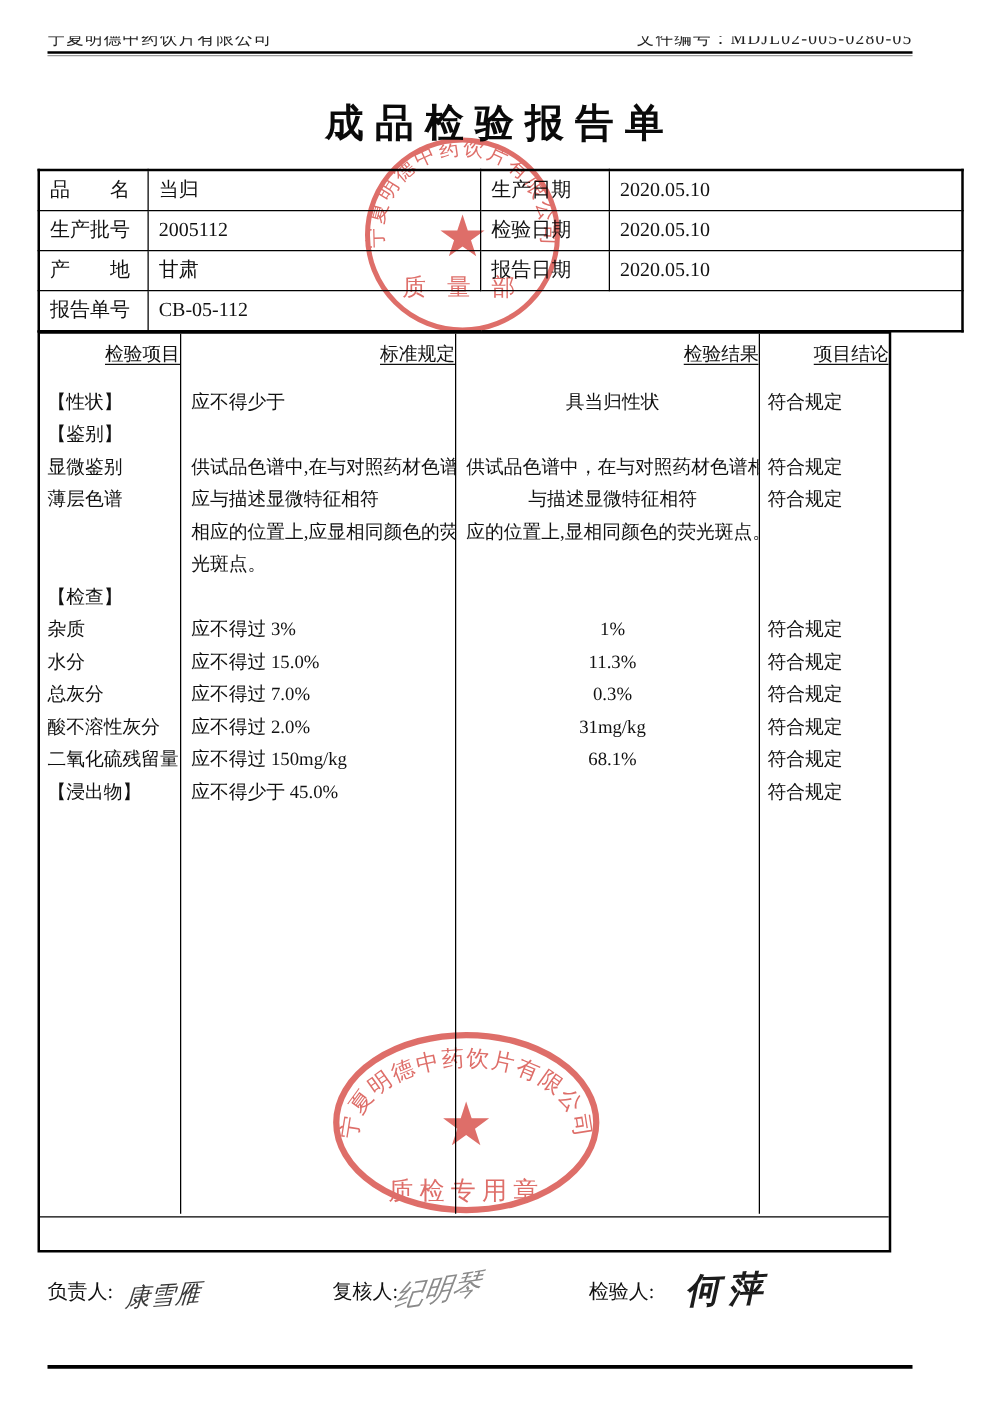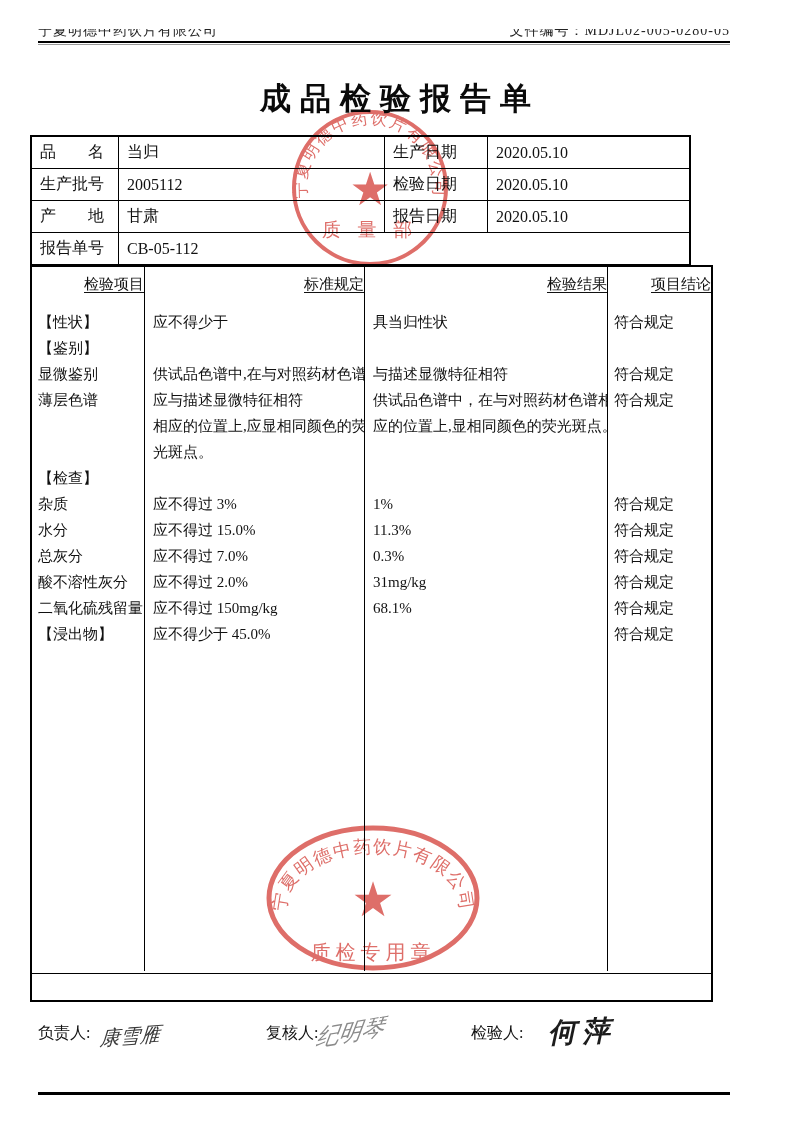--- a/index.html
+++ b/index.html
@@ -12,21 +12,21 @@
   .top-header{position:absolute;top:29px;left:38px;width:692px;height:12px;overflow:hidden;}
   .top-header .inner{display:flex;justify-content:space-between;margin-top:-7px;font-size:14px;letter-spacing:1px;color:#222;}
   .hrule{position:absolute;left:38px;width:692px;background:#000;}
   .hrule.top{top:41px;height:2px;}
   .hrule.top-shadow{top:44px;height:1px;background:#9a9a9a;}
   .hrule.bottom{top:1092px;height:3px;}
   
   .title{position:absolute;top:78px;left:0;width:100%;text-align:center;
     font-size:31px;font-weight:bold;letter-spacing:9px;color:#0a0a0a;}
   
-  .info-table{position:absolute;left:30px;top:135px;width:661px;border-collapse:collapse;
+  .info-table{position:absolute;left:30px;top:135px;width:741px;border-collapse:collapse;
     table-layout:fixed;border:2px solid #000;}
   .info-table td{border:1px solid #000;height:31px;font-size:16px;padding:0 2px 0 8px;
     white-space:pre;overflow:hidden;vertical-align:middle;color:#111;}
   .info-table .w-lab{width:76px;}
   .info-table .w-val{width:255px;}
   .info-table .w-lab2{width:92px;}
   
   .inspect-box{position:absolute;left:30px;top:265px;width:683px;height:737px;
     border:2px solid #000;box-sizing:border-box;}
   .inspect-cols{display:flex;height:704px;}
@@ -34,21 +34,21 @@
   .icol.c0{width:113px;border-right:1px solid #000;}
   .icol.c1{width:220px;border-right:1px solid #000;}
   .icol.c2{width:243px;border-right:1px solid #000;}
   .icol.c3{flex:1;}
   .ihead{height:34px;line-height:34px;text-align:right;font-size:15px;
     text-decoration:underline;text-underline-offset:3px;color:#111;}
   .col-lines{padding-top:8px;}
   .cell-line{line-height:26px;height:26px;font-size:15px;white-space:pre;overflow:hidden;color:#111;}
   .c0 .cell-line{padding-left:6px;}
   .c1 .cell-line{padding-left:8px;}
-  .c2 .cell-line{padding-left:8px;}
+  .c2 .cell-line{padding-left:8px;text-align:center;}
   .c3 .cell-line{padding-left:6px;}
   .concl-row{position:absolute;left:0;right:0;bottom:0;height:26px;border-top:1px solid #000;
     line-height:25px;font-size:16px;padding-left:6px;white-space:pre;overflow:hidden;}
   
   .sign-row{position:absolute;top:1015px;left:0;width:100%;height:55px;}
   .sign-label{position:absolute;top:8px;font-size:16px;color:#111;}
   .sig{position:absolute;font-style:italic;white-space:nowrap;}
   .sig.s1{left:100px;top:8px;font-size:20px;color:#3a3a3a;transform:rotate(-4deg) skewX(-8deg);}
   .sig.s2{left:316px;top:2px;font-size:23px;color:#8a8a8a;transform:rotate(-9deg) skewX(-18deg);}
   .sig.s3{left:548px;top:-2px;font-size:28px;color:#1c1c1c;font-weight:bold;transform:rotate(-2deg);letter-spacing:6px;}
@@ -139,22 +139,22 @@
             <div class="cell-line">应不得过 2.0%</div>
             <div class="cell-line">应不得过 150mg/kg</div>
             <div class="cell-line">应不得少于 45.0%</div>
           </div>
       </div>
       <div class="icol c2">
         <div class="ihead">检验结果</div>
         <div class="col-lines">
             <div class="cell-line">具当归性状</div>
             <div class="cell-line">&nbsp;</div>
+            <div class="cell-line">供试品色谱中，在与对照药材色谱相</div>
             <div class="cell-line">与描述显微特征相符</div>
-            <div class="cell-line">供试品色谱中，在与对照药材色谱相</div>
             <div class="cell-line">应的位置上,显相同颜色的荧光斑点。</div>
             <div class="cell-line">&nbsp;</div>
             <div class="cell-line">&nbsp;</div>
             <div class="cell-line">1%</div>
             <div class="cell-line">11.3%</div>
             <div class="cell-line">0.3%</div>
             <div class="cell-line">31mg/kg</div>
             <div class="cell-line">68.1%</div>
           </div>
       </div>

